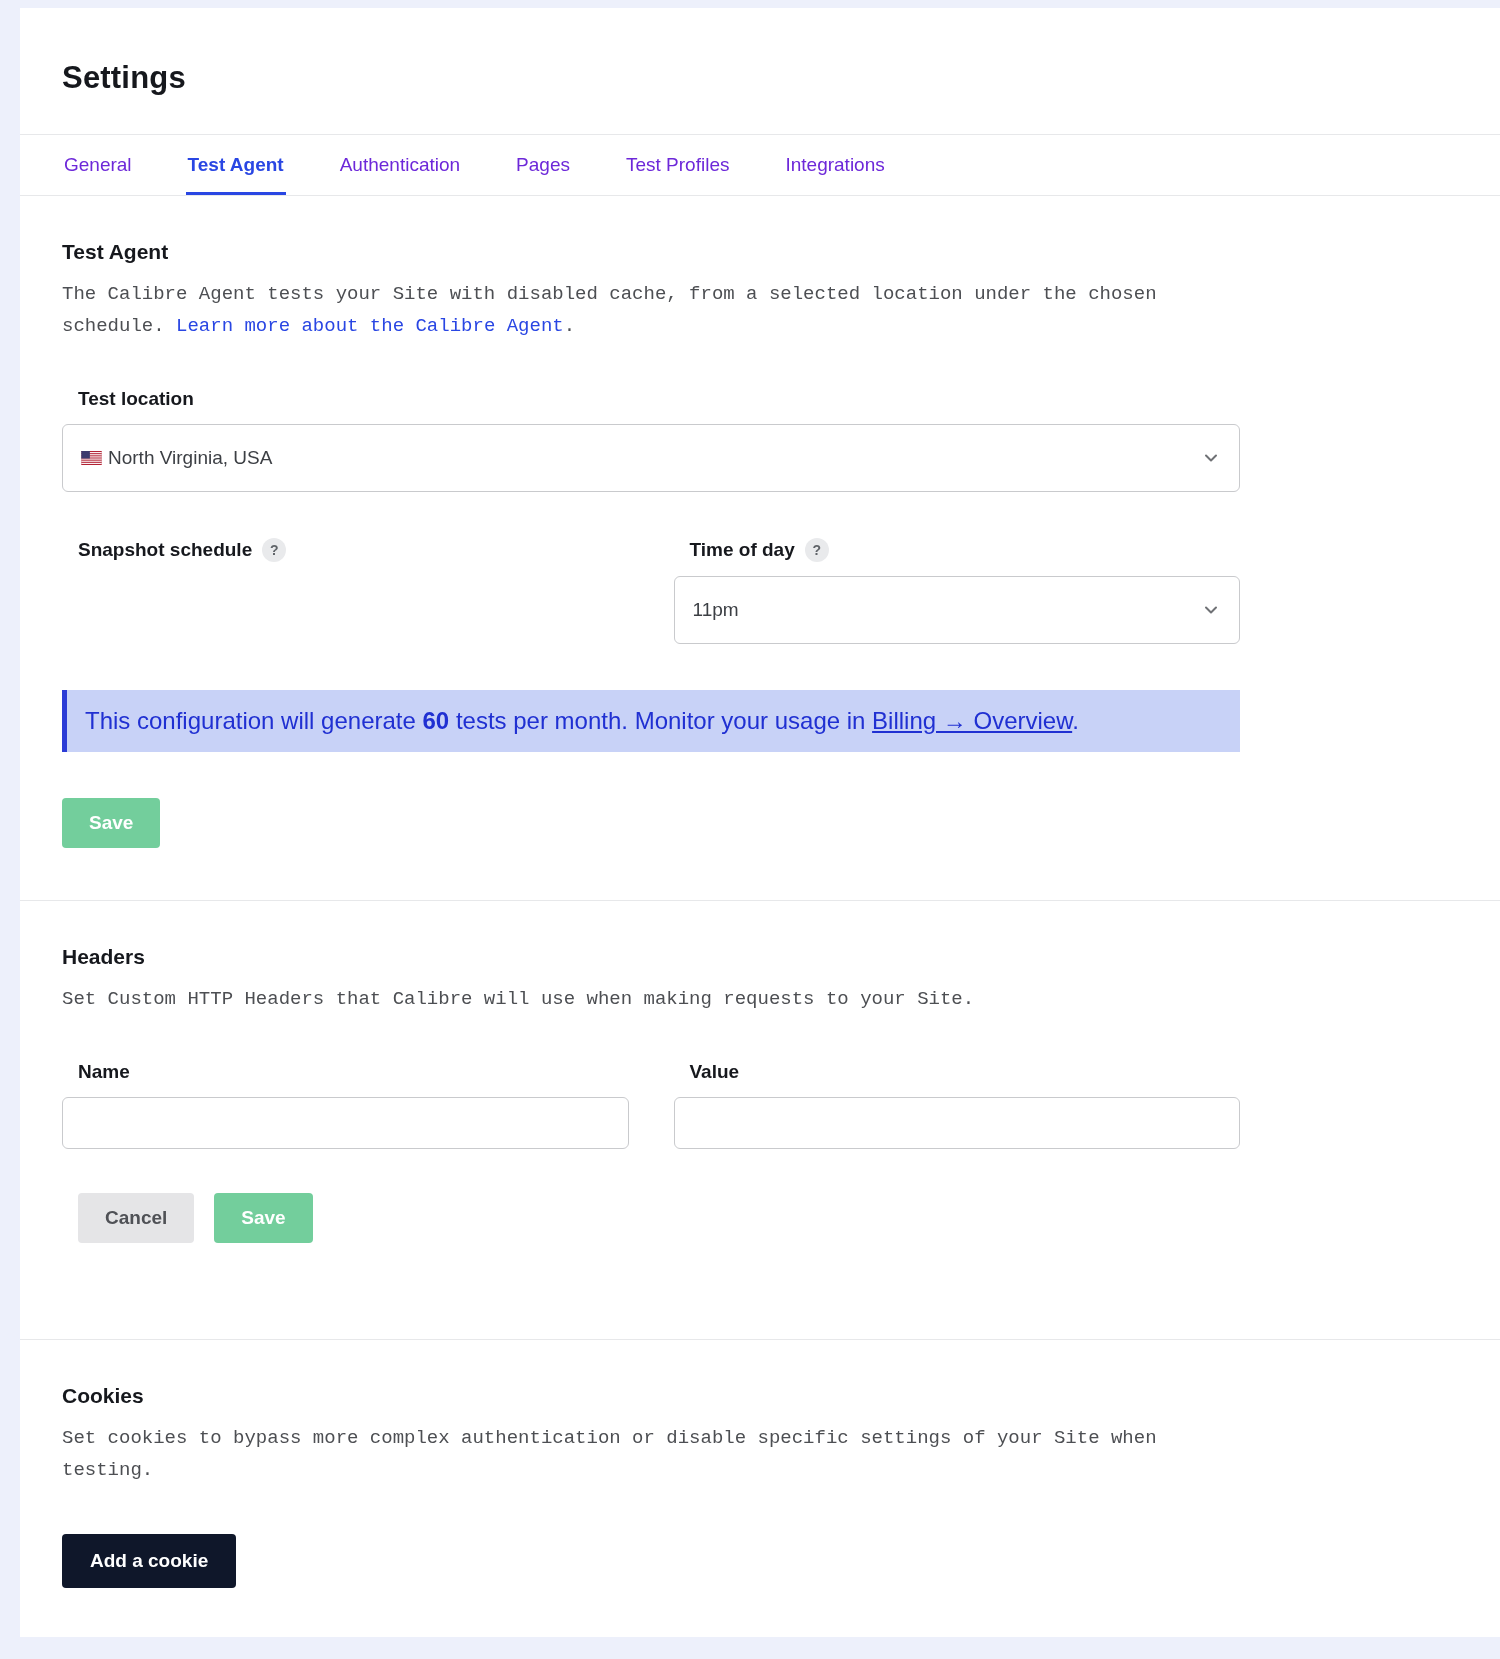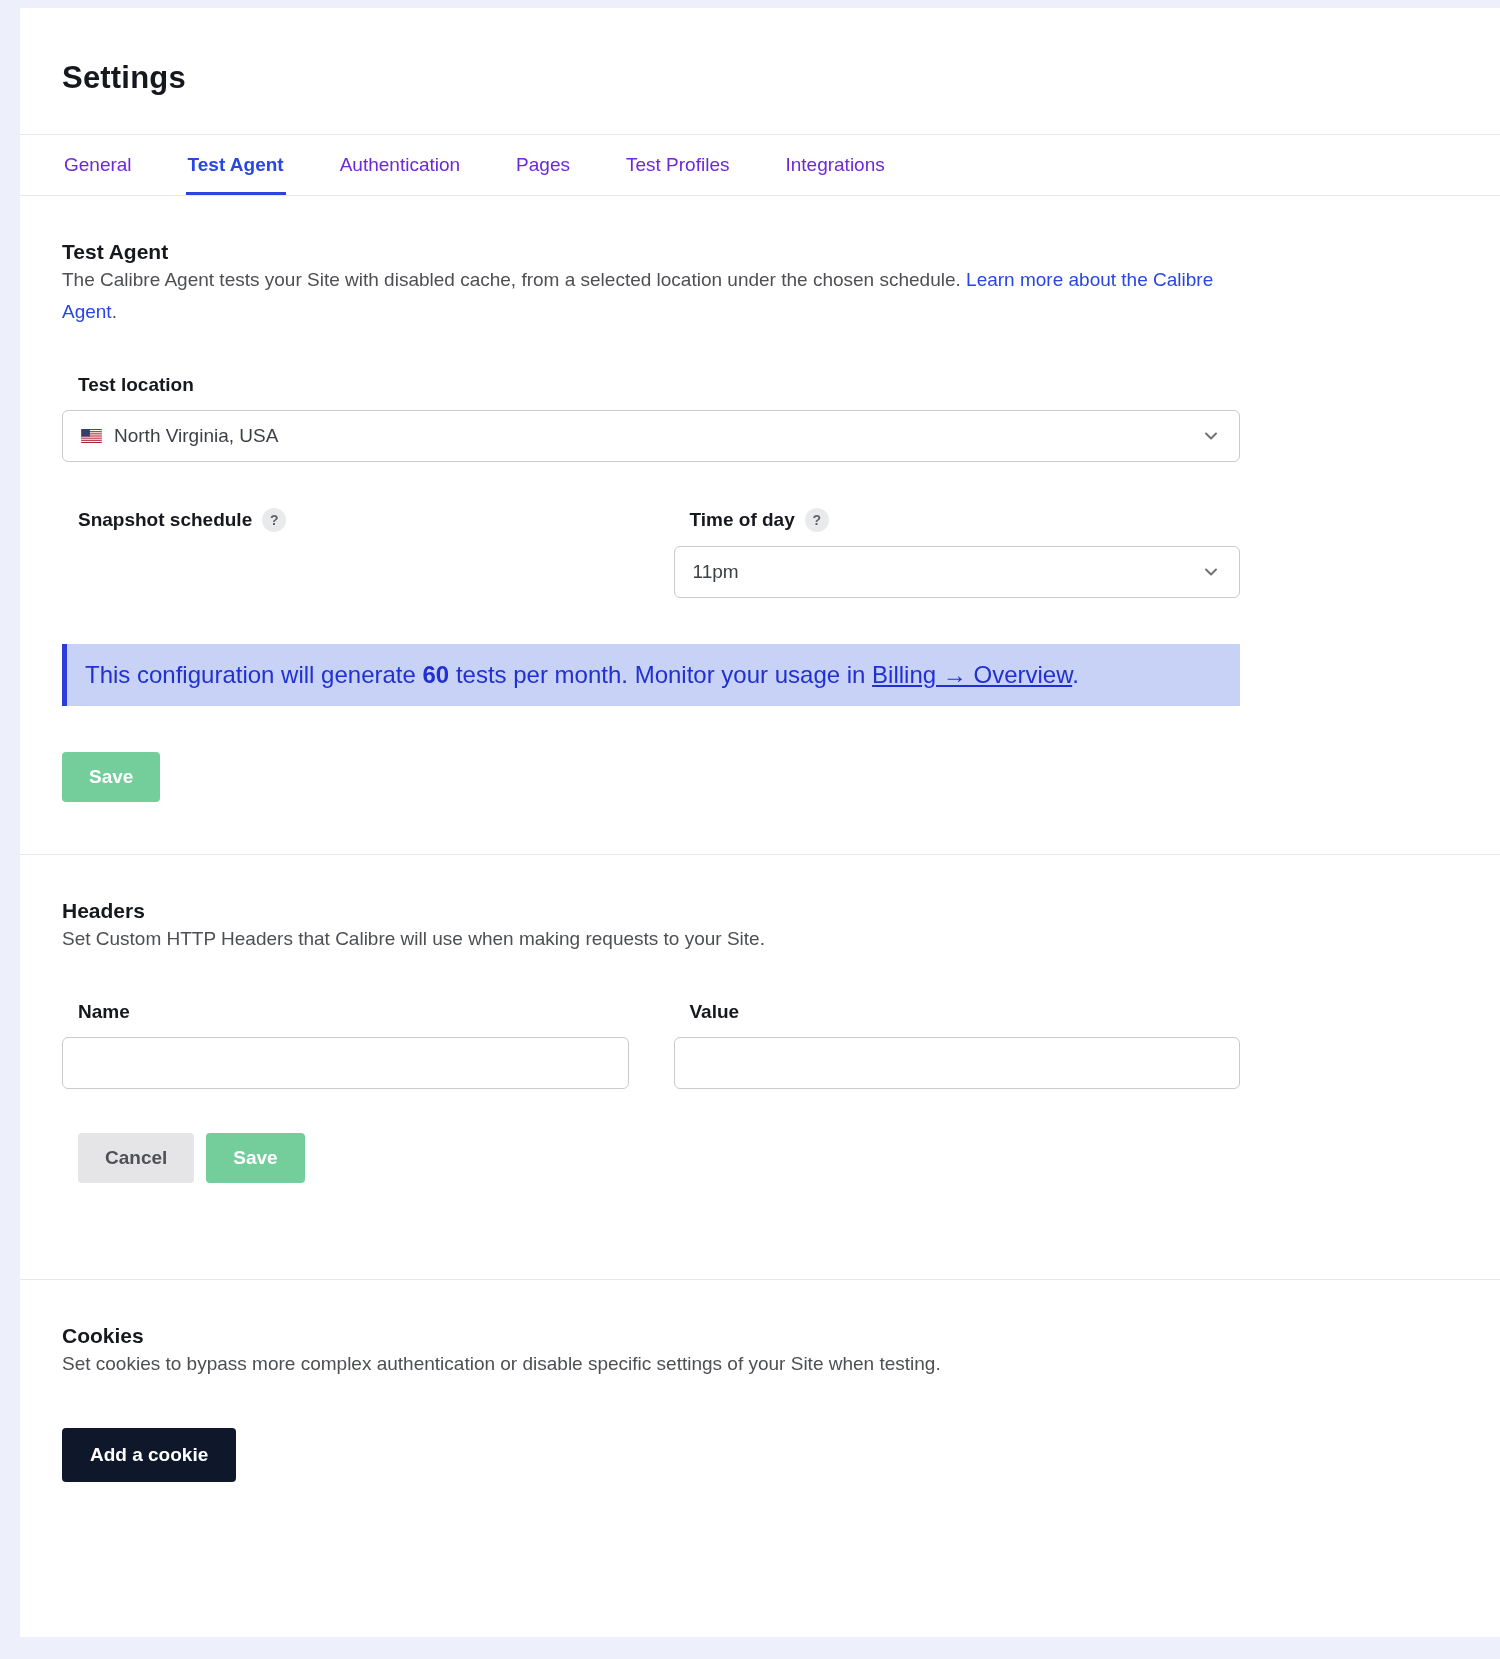--- a/index.html
+++ b/index.html
@@ -48,24 +48,25 @@
   }
   
   .section { padding: 0 260px 0 42px; }
   .section-heading {
     margin-top: 44px;
     font-size: 21px;
     font-weight: 700;
     color: #16181d;
   }
   .desc {
-    margin-top: 0;
+    margin-top: 14px;
     font-size: 19px;
     line-height: 32px;
     color: #4d4f53;
+    font-family: Liberation Mono, monospace;
   }
   .link { color: #2946e3; text-decoration: none; cursor: pointer; }
   .field-label {
     display: flex;
     align-items: center;
     gap: 10px;
     margin: 46px 16px 14px;
     font-size: 19px;
     font-weight: 700;
     color: #16181d;
@@ -80,22 +81,22 @@
     color: #5f6océ368;
     color: #5f6368;
     font-size: 14px;
     font-weight: 700;
     cursor: pointer;
   }
   .select {
     position: relative;
     display: flex;
     align-items: center;
-    gap: 12px;
-    height: 52px;
+    gap: 6px;
+    height: 68px;
     width: 100%;
     padding: 0 48px 0 18px;
     border: 1px solid #c9cacd;
     border-radius: 6px;
     background: #fff;
     font-size: 19px;
     color: #3c3f44;
     cursor: pointer;
   }
   .select .chevron {
@@ -143,21 +144,21 @@
     border-radius: 4px;
     font-family: Liberation Sans, sans-serif;
     font-size: 19px;
     font-weight: 600;
     cursor: pointer;
     padding: 14px 27px;
   }
   .btn-save-light { background: #73ce9c; color: #ffffff; }
   .btn-cancel { background: #e5e5e7; color: #4f5156; }
   .btn-green { background: #0f172a; color: #ffffff; font-weight: 700; padding: 16px 28px; }
-  .btn-row { display: flex; gap: 12px; margin-top: 44px; padding-left: 16px; }
+  .btn-row { display: flex; gap: 20px; margin-top: 44px; padding-left: 16px; }
   .save-row { margin-top: 46px; }
   .add-cookie-row { margin-top: 48px; }
   
   .divider { border: none; border-top: 1px solid #e7e8ea; margin-top: 52px; }
   .divider-lg { margin-top: 96px; }
   .flag { display: inline-flex; flex: 0 0 auto; }
 </style>
 </head>
 <body>
 

